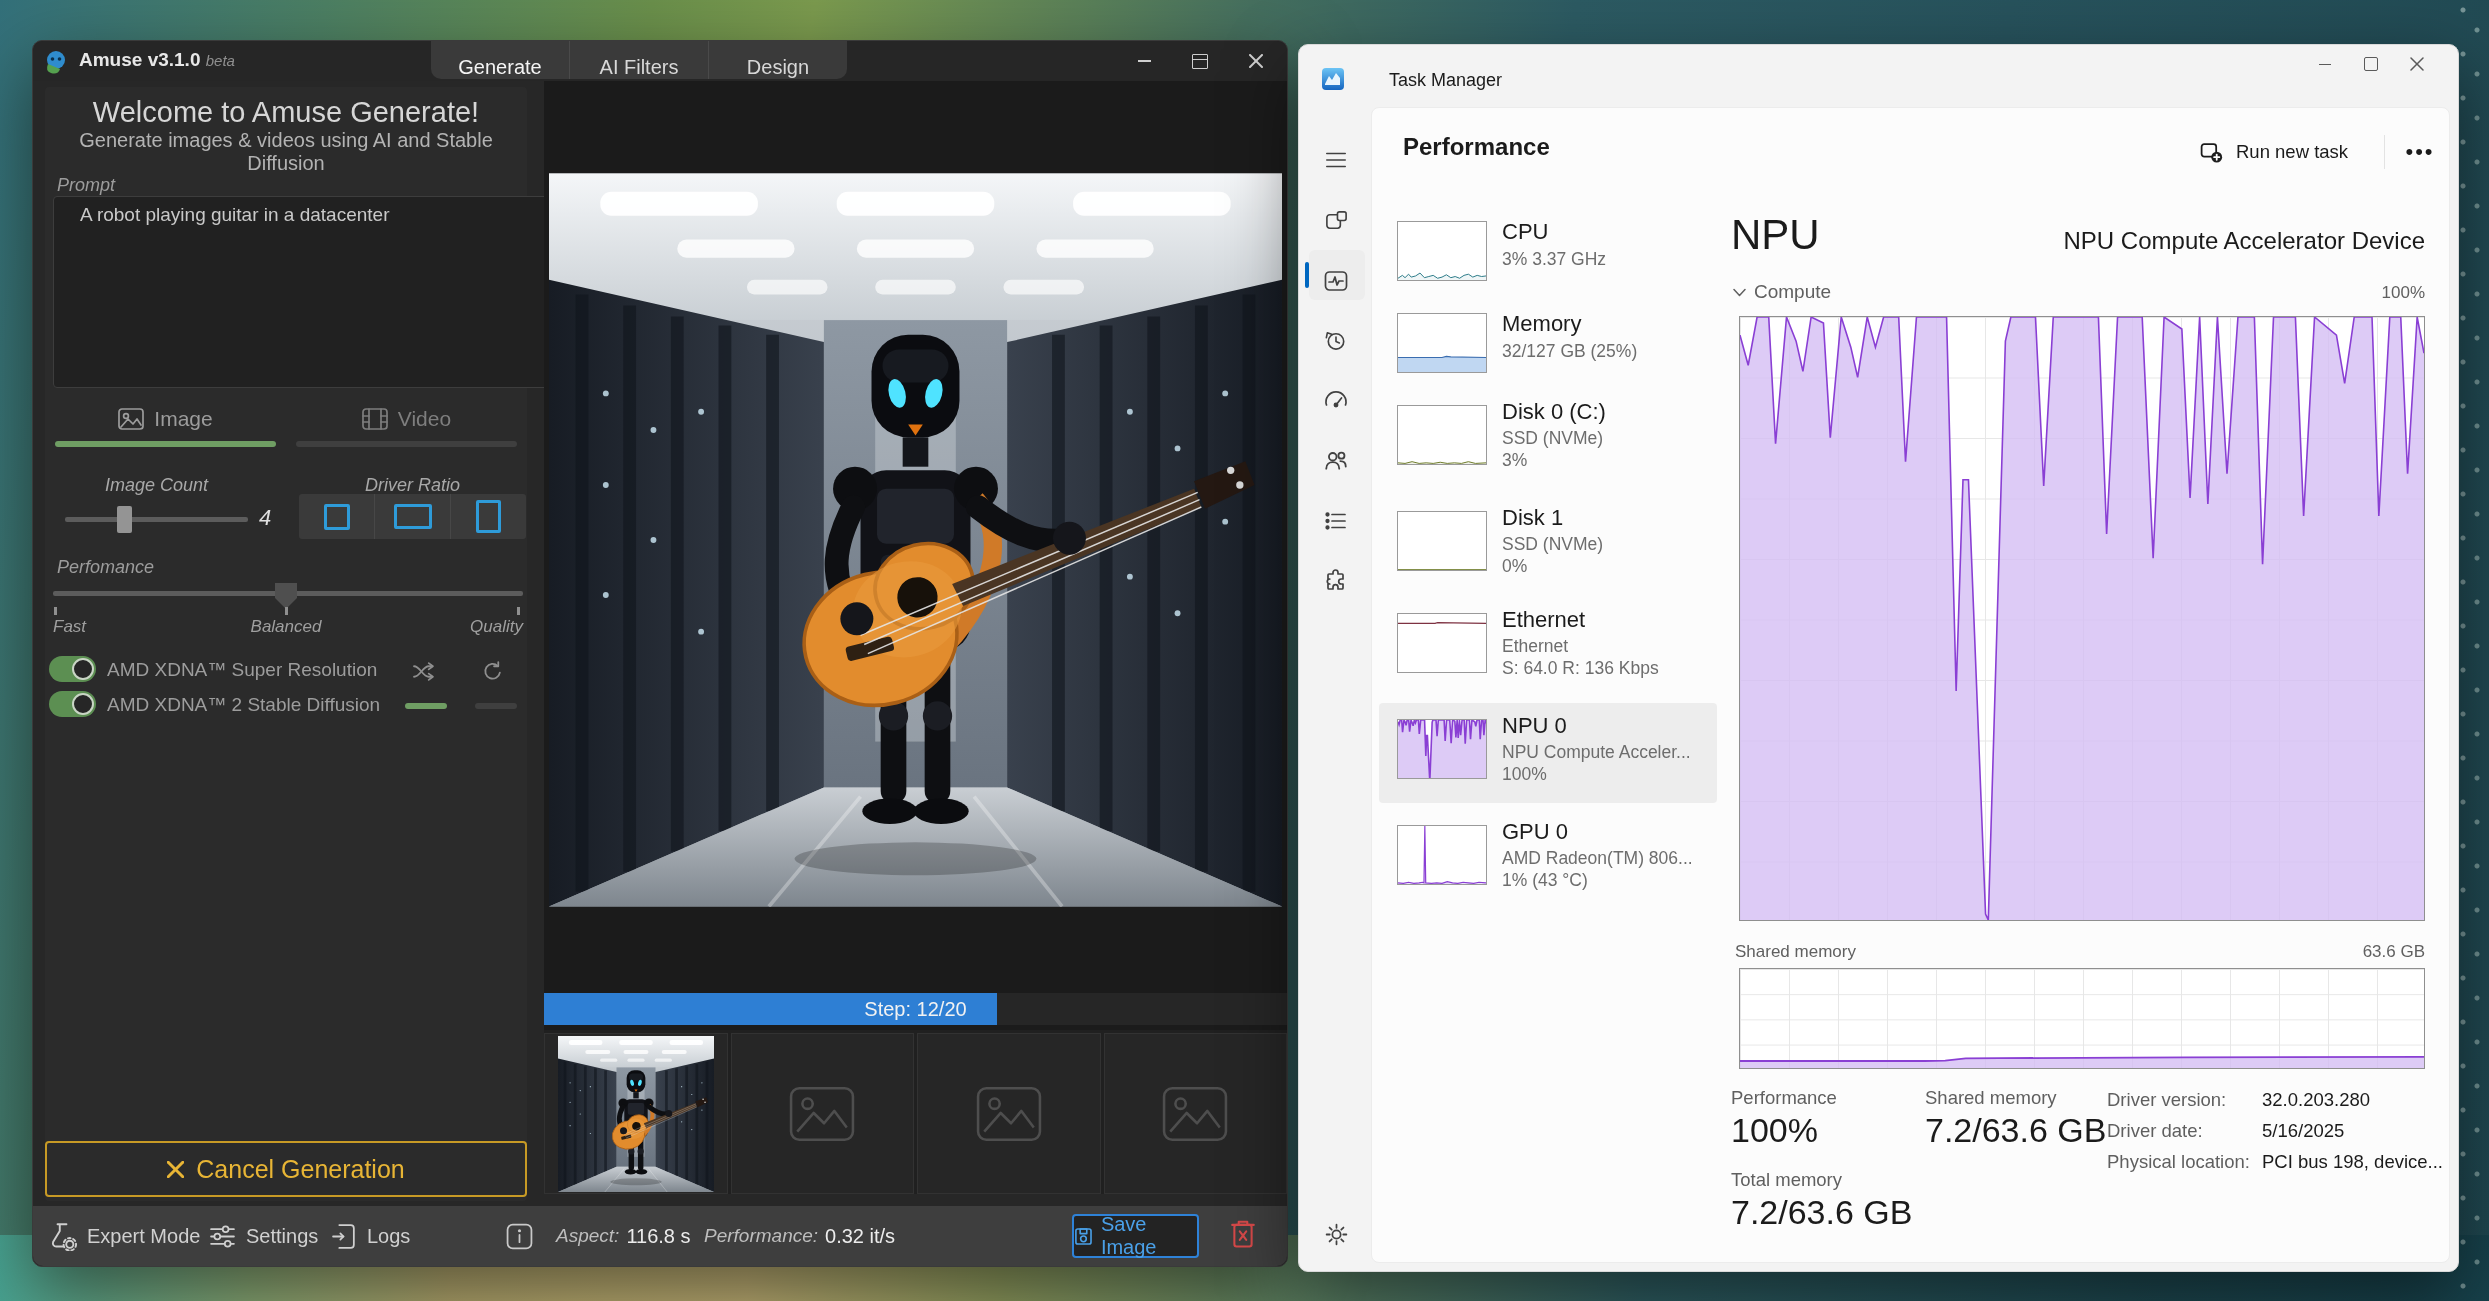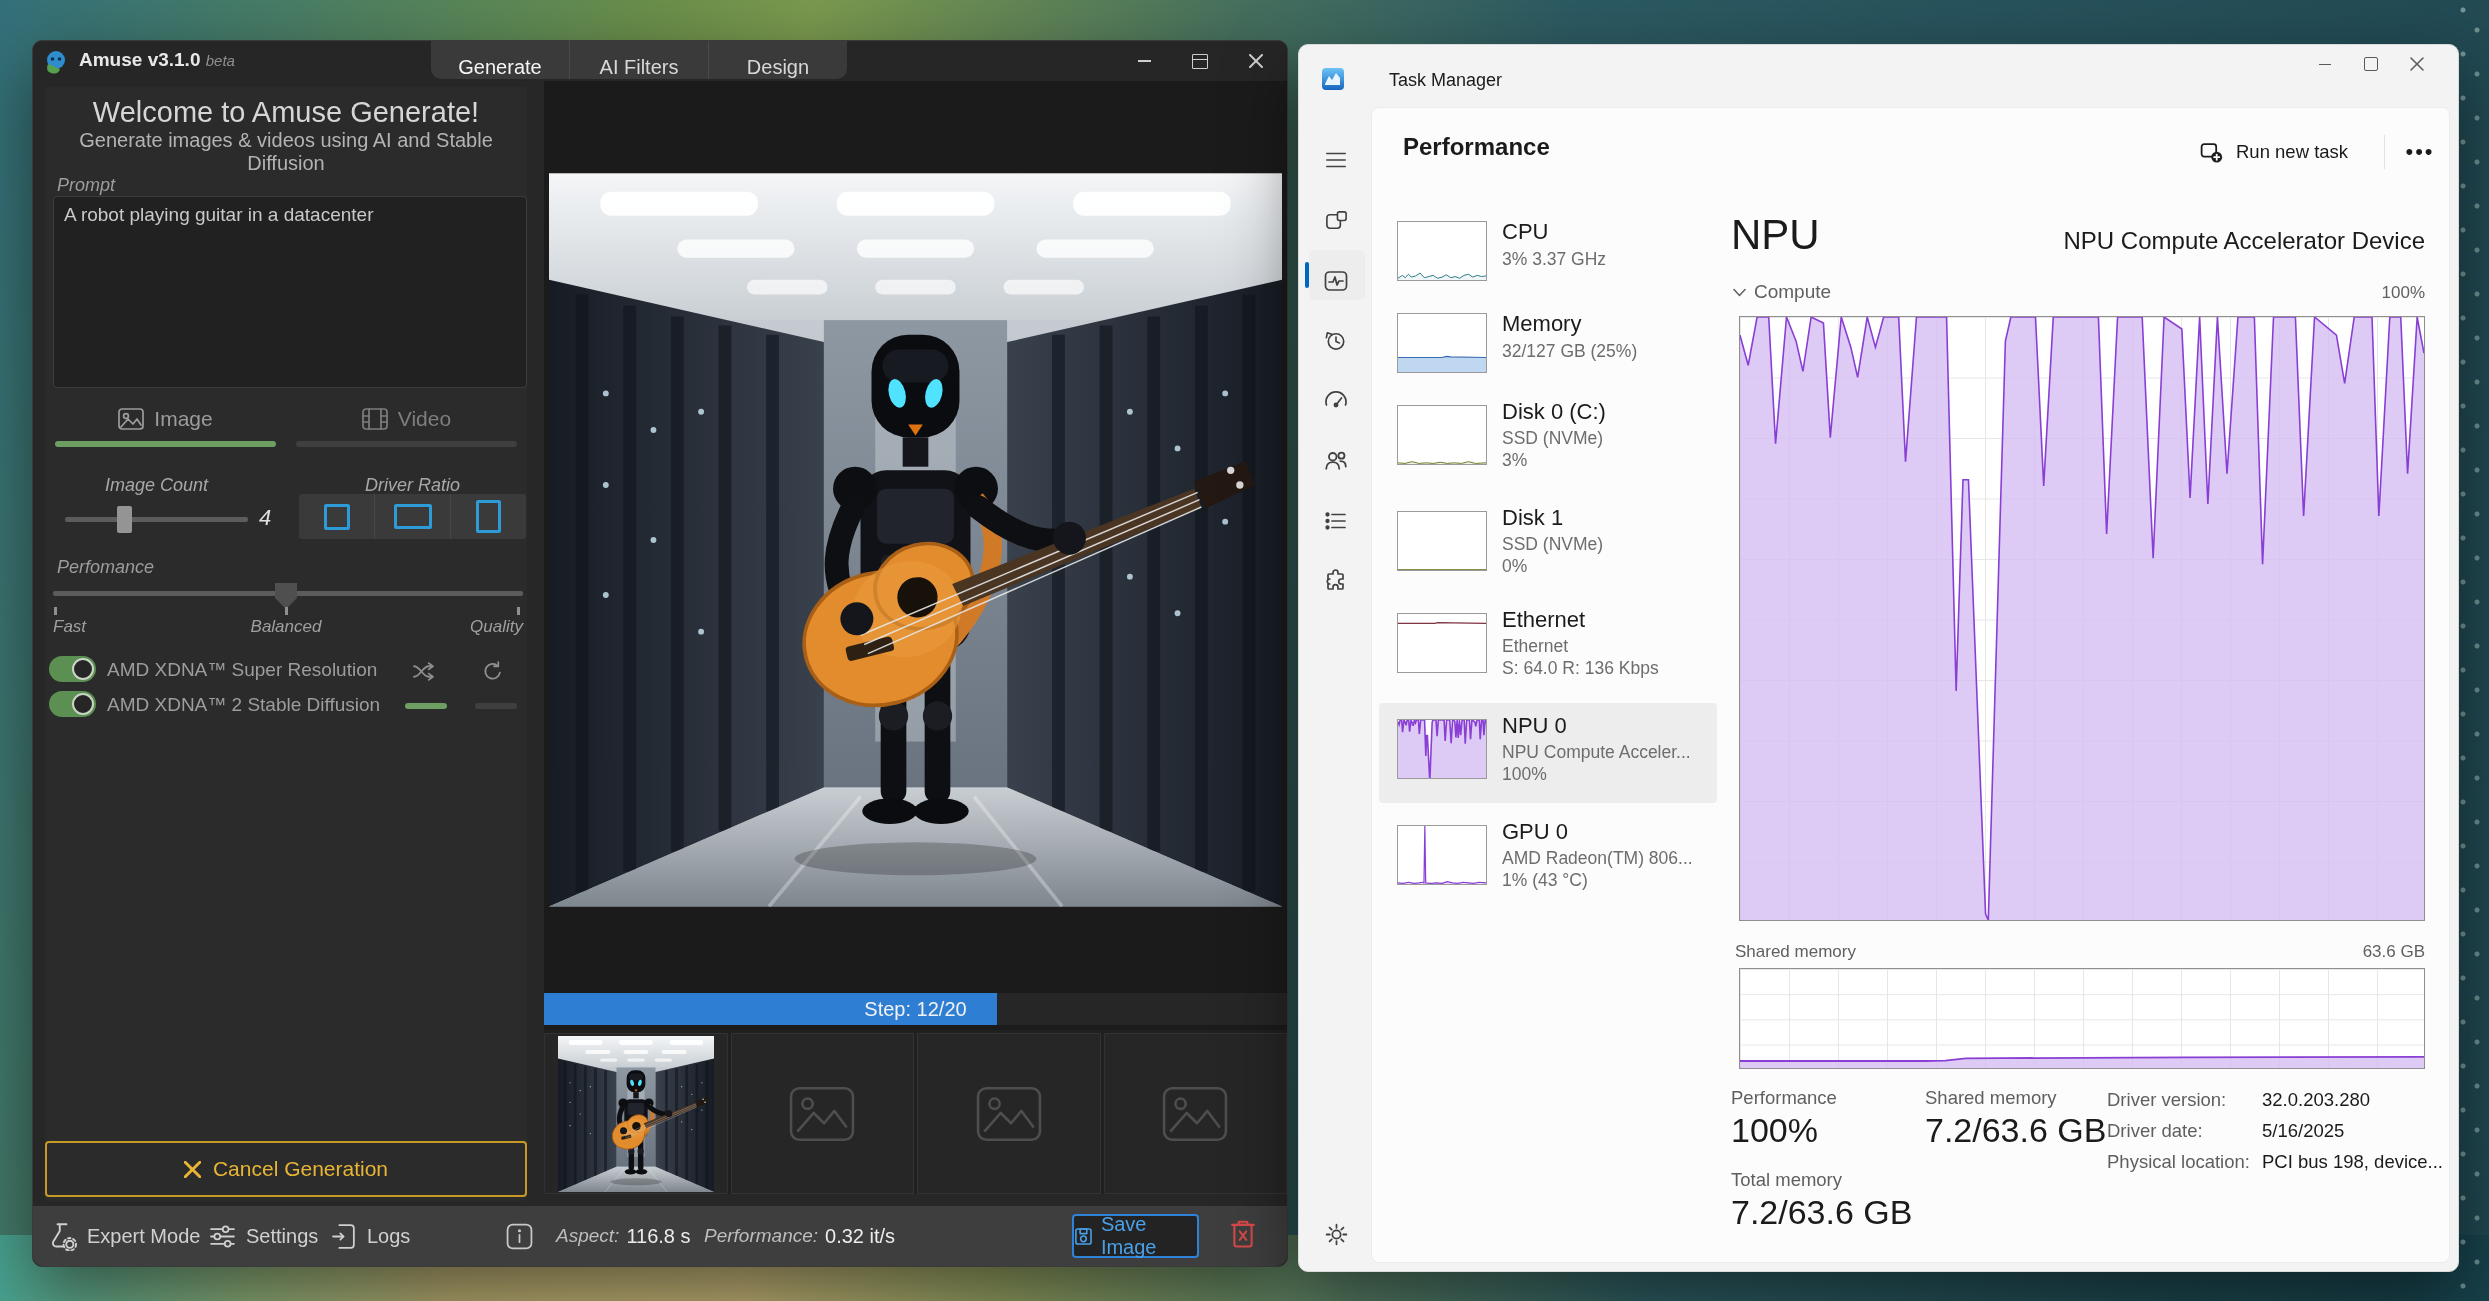--- a/index.html
+++ b/index.html
@@ -17,36 +17,36 @@
   .amuse-tab{flex:1;display:flex;align-items:flex-end;justify-content:center;font-size:20px;color:#d8d8d8;cursor:default;}
   .amuse-tab+.amuse-tab{border-left:1px solid #4a4a4a;}
   .amuse-tab.active{color:#f5f5f5;}
   .chrome-btns{position:absolute;right:10px;top:5px;display:flex;gap:14px;}
   .chrome-btn{width:42px;height:30px;display:flex;align-items:center;justify-content:center;color:#cfcfcf;}
   .panel{position:absolute;left:12px;top:46px;width:482px;height:1114px;background:#2b2b2b;border-radius:4px;}
   .welcome-title{position:absolute;left:0;top:9px;width:100%;text-align:center;font-size:29px;color:#d6d6d6;}
   .welcome-sub{position:absolute;left:0;top:42px;width:100%;text-align:center;font-size:20px;color:#b3b3b3;}
   .prompt-label{position:absolute;left:12px;top:88px;font-size:18px;color:#9c9c9c;font-style:italic;}
   .prompt-box{position:absolute;left:8px;top:109px;width:452px;height:176px;background:#212121;border:1px solid #3d3d3d;border-radius:4px;
-    color:#c9c9c9;font-size:19px;font-family:"Liberation Sans",sans-serif;padding:7px 10px;resize:none;outline:none;}
+    color:#c9c9c9;font-size:19px;font-family:"Liberation Sans",sans-serif;padding:7px 26px;resize:none;outline:none;}
   .mode-label{display:flex;align-items:center;gap:10px;font-size:21px;color:#929292;}
   .underbar{position:absolute;top:354px;height:6px;border-radius:3px;}
   .small-label{position:absolute;font-size:18px;color:#a8a8a8;font-style:italic;}
   .track{position:absolute;height:5px;background:#5c5c5c;border-radius:2px;}
   .aspect-box{position:absolute;left:254px;top:407px;width:227px;height:45px;background:#3a3a3a;border-radius:3px;display:flex;}
   .aspect-cell{flex:1;display:flex;align-items:center;justify-content:center;}
   .aspect-cell+.aspect-cell{border-left:1px solid #474747;}
   .ar{border:3px solid #2e9bd9;border-radius:2px;}
   .tickmark{position:absolute;width:3px;height:8px;background:#8f8f8f;top:520px;}
   .perf-mark{position:absolute;top:530px;font-size:17px;color:#9f9f9f;font-style:italic;}
   .toggle{position:absolute;width:47px;height:26px;background:#5c8f52;border-radius:13px;}
   .toggle .knob{position:absolute;right:2px;top:2px;width:22px;height:22px;border-radius:50%;background:#262626;border:2px solid #c9d5c5;box-sizing:border-box;}
   .tg-label{position:absolute;font-size:19px;color:#9d9d9d;}
   .cancel-btn{position:absolute;left:0;top:1054px;width:482px;height:56px;border:2px solid #c79a25;border-radius:4px;box-sizing:border-box;
-    display:flex;align-items:center;justify-content:center;gap:12px;color:#e8b535;font-size:21px;background:#2b2b2b;}
+    display:flex;align-items:center;justify-content:center;gap:12px;color:#e8b535;font-size:25px;background:#2b2b2b;}
   .viewer{position:absolute;left:511px;top:40px;width:743px;height:949px;background:#1b1b1b;}
   .progressbar{position:absolute;left:0;top:912px;width:743px;height:32px;background:#262626;overflow:hidden;}
   .progress-fill{position:absolute;left:0;top:0;height:100%;background:#2e7fd4;}
   .progress-label{position:absolute;left:0;top:0;width:100%;height:100%;display:flex;align-items:center;justify-content:center;color:#f2f2f2;font-size:20px;}
   .thumbs{position:absolute;left:511px;top:989px;width:743px;height:164px;background:#202020;display:flex;gap:3px;padding-top:3px;box-sizing:border-box;}
   .thumb{flex:1;background:#262626;border:1px solid #323232;display:flex;align-items:center;justify-content:center;color:#4e4e4e;}
   .statusbar{position:absolute;left:0;top:1165px;width:1254px;height:60px;background:#3e3e3e;border-radius:0 0 10px 10px;color:#cdcdcd;}
   .sb-item{position:absolute;display:flex;align-items:center;gap:10px;font-size:20px;color:#d0d0d0;top:0;height:60px;}
   .save-btn{position:absolute;left:1039px;top:8px;width:127px;height:44px;border:2px solid #2e82d8;border-radius:4px;box-sizing:border-box;
     display:flex;align-items:center;justify-content:center;gap:8px;color:#4aa0e8;font-size:20px;background:#232323;}

